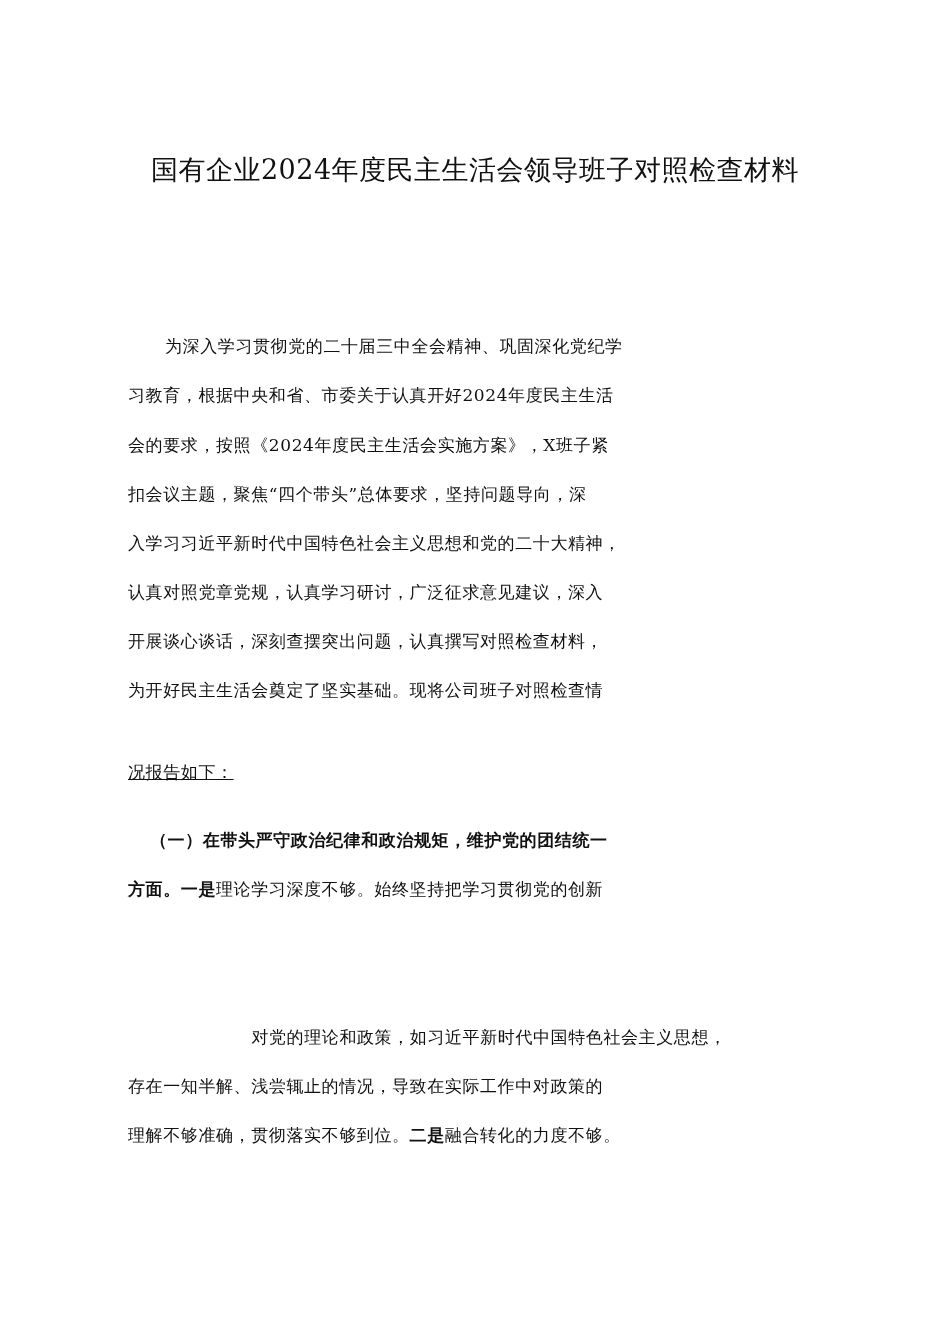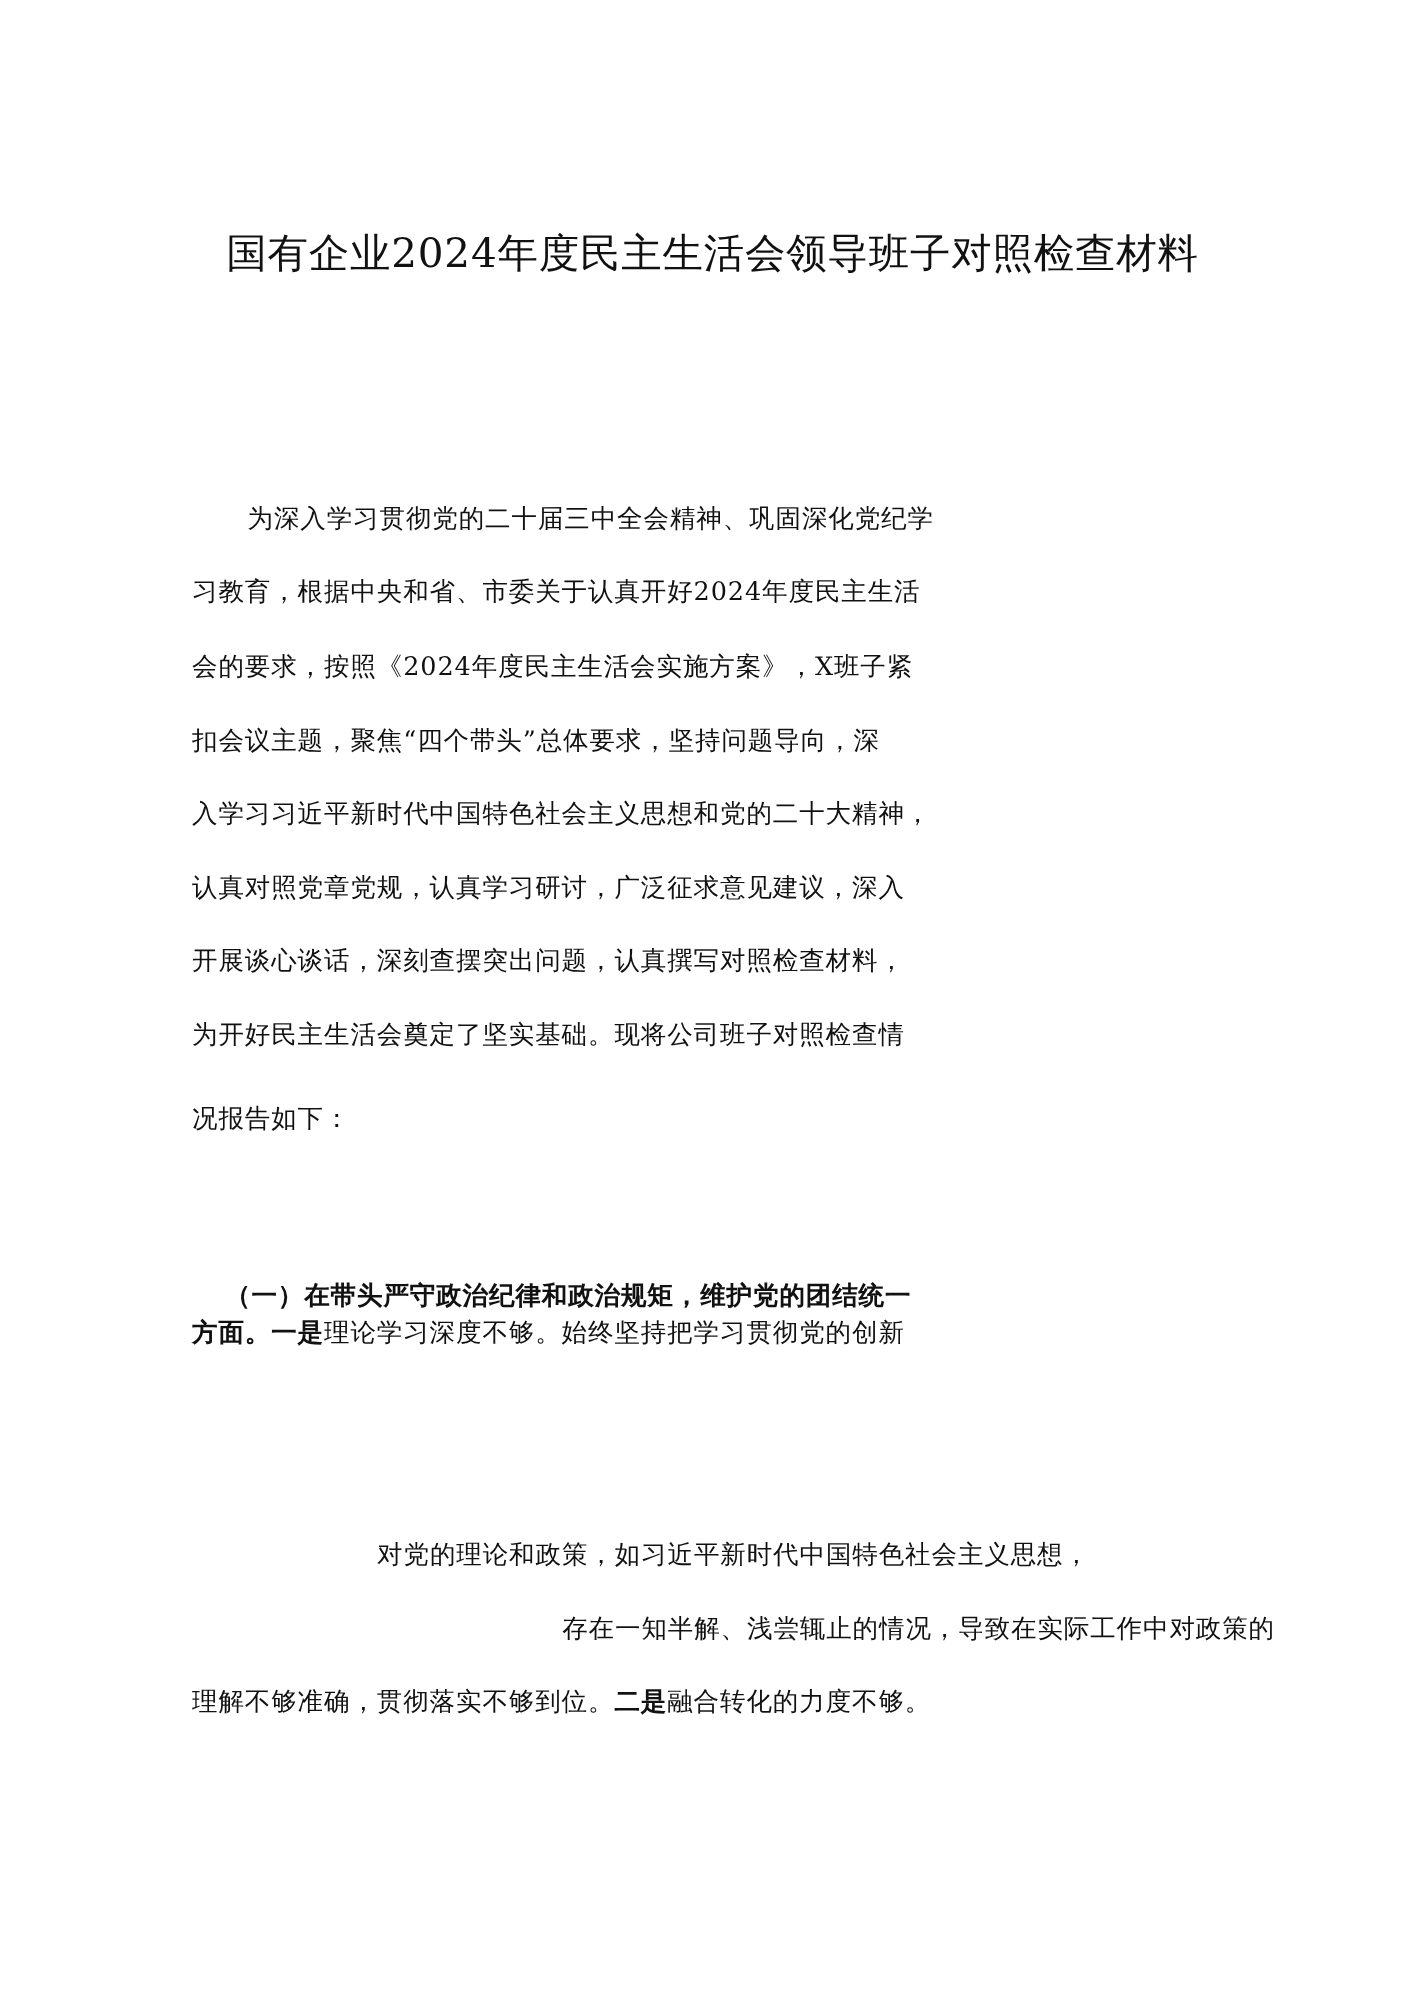--- a/index.html
+++ b/index.html
@@ -55,29 +55,29 @@
   <div class="title main">国有企业2024年度民主生活会领导班子对照检查材料</div>
 
   <div class="line indent" style="top:326px;">为深入学习贯彻党的二十届三中全会精神、巩固深化党纪学</div>
   <div class="line" style="top:375px;">习教育，根据中央和省、市委关于认真开好2024年度民主生活</div>
   <div class="line" style="top:425px;">会的要求，按照《2024年度民主生活会实施方案》，X班子紧</div>
   <div class="line" style="top:474px;">扣会议主题，聚焦“四个带头”总体要求，坚持问题导向，深</div>
   <div class="line" style="top:523px;">入学习习近平新时代中国特色社会主义思想和党的二十大精神，</div>
   <div class="line" style="top:572px;">认真对照党章党规，认真学习研讨，广泛征求意见建议，深入</div>
   <div class="line" style="top:621px;">开展谈心谈话，深刻查摆突出问题，认真撰写对照检查材料，</div>
   <div class="line" style="top:670px;">为开好民主生活会奠定了坚实基础。现将公司班子对照检查情</div>
-  <div class="line" style="top:726px;">况报告如下：</div>
+  <div class="line" style="top:752px;text-decoration:underline;">况报告如下：</div>
 
 
-  <div class="line bold" style="top:820px; left:150px;margin-top:24px;">（一）在带头严守政治纪律和政治规矩，维护党的团结统一</div>
+  <div class="line bold" style="top:820px; left:150px;">（一）在带头严守政治纪律和政治规矩，维护党的团结统一</div>
 
   <div class="line" style="top:869px;">
     <span class="bold">方面。</span><span class="bold">一是</span><span>理论学习深度不够。始终坚持把学习贯彻党的创新</span>
   </div>
 
   <div class="line" style="top:1017px;text-align:center;">对党的理论和政策，如习近平新时代中国特色社会主义思想，</div>
-  <div class="line" style="top:1066px;text-align:right;">存在一知半解、浅尝辄止的情况，导致在实际工作中对政策的</div>
+  <div class="line" style="top:1066px;">存在一知半解、浅尝辄止的情况，导致在实际工作中对政策的</div>
 
   <div class="line" style="top:1115px;">
     <span>理解不够准确，贯彻落实不够到位。</span><span class="bold">二是</span><span>融合转化的力度不够。</span>
   </div>
 
 </div>
 
 </body></html>

